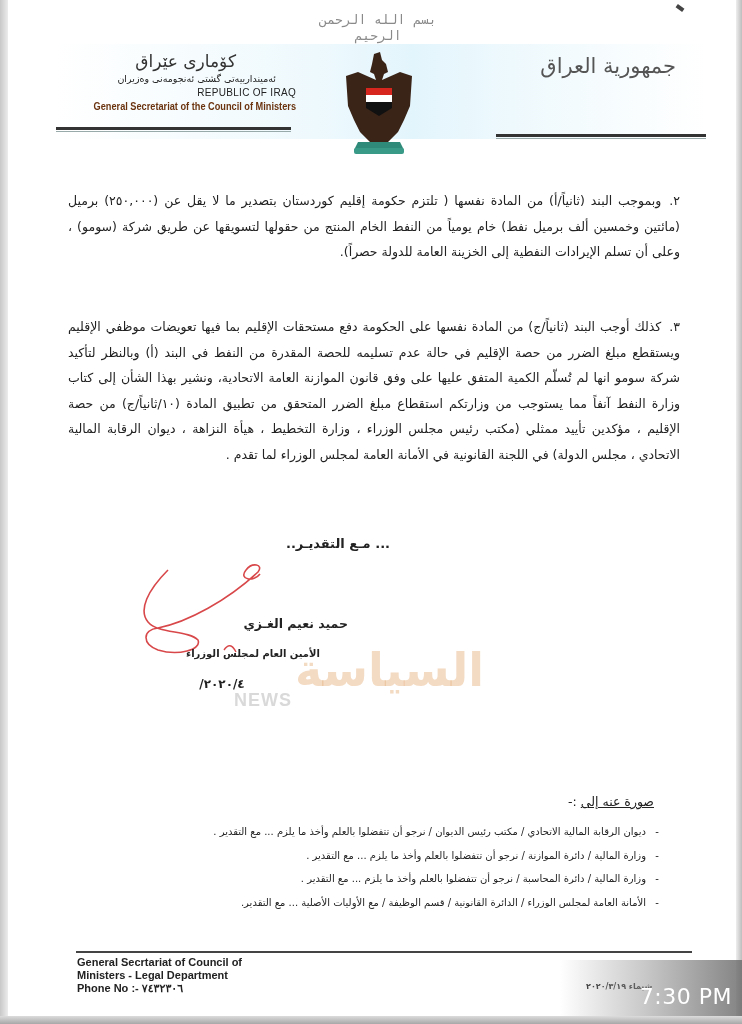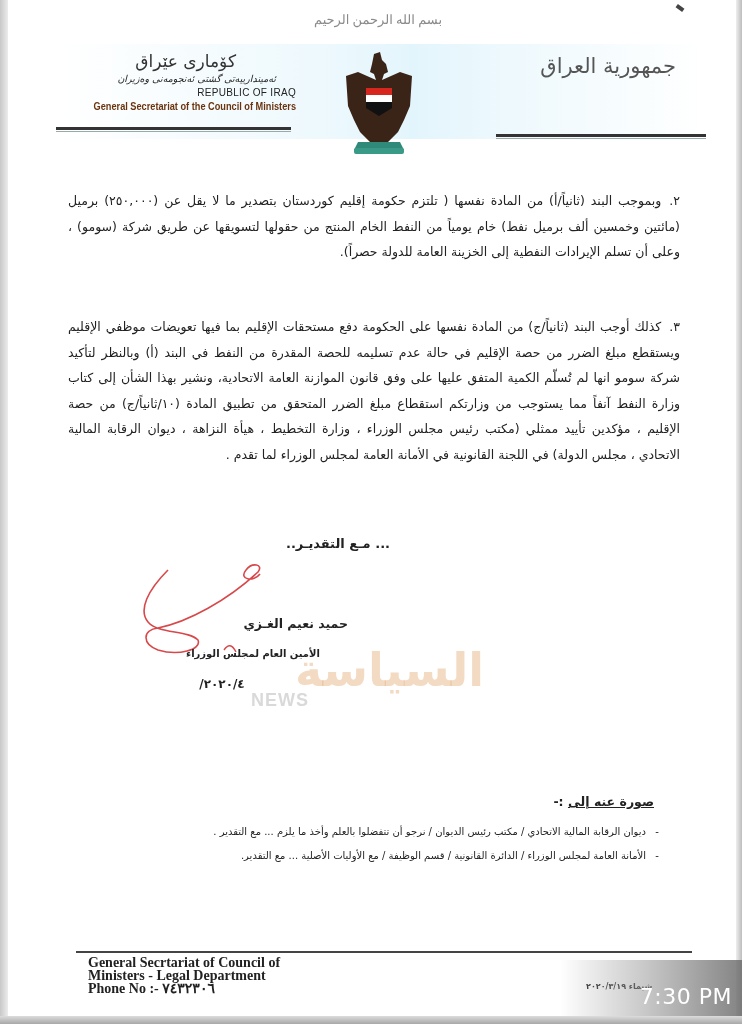--- a/index.html
+++ b/index.html
@@ -5,28 +5,28 @@
   html, body { margin: 0; padding: 0; }
   body {
     width: 742px; height: 1024px; overflow: hidden; position: relative;
     background: #ffffff;
     font-family: "DejaVu Sans", sans-serif;
     color: #1a1a1a;
   }
   .frame-left { position: absolute; left: 0; top: 0; width: 8px; height: 1024px; background: linear-gradient(to right, #c8c8c8, #ececec); }
   .frame-right { position: absolute; right: 0; top: 0; width: 6px; height: 1024px; background: linear-gradient(to left, #bdbdbd, #eeeeee); }
   .page { position: absolute; left: 8px; top: 0; width: 728px; height: 1024px; background: #ffffff; }
-  .basmala { position: absolute; left: 300px; top: 12px; width: 140px; text-align: center; font-family: Liberation Serif, serif; font-size: 13px; color: #8a8a8a; direction: rtl; letter-spacing: -0.5px; }
+  .basmala { position: absolute; left: 300px; top: 12px; width: 140px; text-align: center; font-family: Liberation Mono, monospace; font-size: 13px; color: #8a8a8a; direction: rtl; letter-spacing: -0.5px; }
   .corner-mark { position: absolute; right: 52px; top: 6px; width: 8px; height: 4px; background: #444; transform: rotate(35deg); }
 
   .header { position: absolute; left: 48px; top: 44px; width: 650px; height: 100px; }
   .header-glow { position: absolute; left: 0; top: 0; width: 650px; height: 95px; background: linear-gradient(to right, #ffffff 0%, #eef9fd 40%, #e3f5fc 55%, #eef9fd 70%, #ffffff 100%); }
   .en-block { position: absolute; left: 0; top: 6px; width: 240px; text-align: right; }
   .kurdish-title { font-family: "DejaVu Serif", serif; font-size: 17px; color: #333; direction: rtl; margin-right: 60px; line-height: 22px; }
-  .kurdish-sub { font-family: "DejaVu Sans", sans-serif; font-size: 9.5px; color: #222; direction: rtl; line-height: 14px; margin-right: 20px; font-style: italic; }
+  .kurdish-sub { font-family: "DejaVu Sans", sans-serif; font-size: 9.5px; color: #222; direction: rtl; line-height: 14px; margin-right: 20px; }
   .republic-en { font-family: "Liberation Sans", sans-serif; font-size: 10px; color: #222; text-align: right; margin-left: 40px; line-height: 14px; letter-spacing: 0.3px; }
   .secretariat-en { font-family: "Liberation Sans", sans-serif; font-weight: bold; font-size: 10px; color: #6b3410; text-align: right; line-height: 14px; transform: scaleX(0.92); transform-origin: right; }
   .ar-block { position: absolute; right: 10px; top: 8px; width: 200px; text-align: right; direction: rtl; }
   .ar-title-1 { font-family: "DejaVu Serif", serif; font-size: 21px; color: #555; line-height: 28px; margin-right: 20px; }
   .ar-title-2 { font-family: "DejaVu Serif", serif; font-size: 19px; color: #555; line-height: 28px; }
   .emblem { position: absolute; left: 288px; top: 6px; width: 70px; height: 108px; }
   .hdr-rule-l { position: absolute; left: 0; top: 83px; width: 235px; height: 3px; background: #333; }
   .hdr-rule-l2 { position: absolute; left: 0; top: 87px; width: 235px; height: 1px; background: #9aa; }
   .hdr-rule-r { position: absolute; right: 0; top: 90px; width: 210px; height: 3px; background: #333; }
   .hdr-rule-r2 { position: absolute; right: 0; top: 94px; width: 210px; height: 1px; background: #9aa; }
@@ -37,30 +37,30 @@
   .num { display: inline-block; margin-left: 8px; }
 
   .closing { position: absolute; left: 250px; top: 536px; width: 160px; text-align: center; direction: rtl; font-size: 13px; color: #222; font-weight: bold; }
   .sig-name { position: absolute; left: 190px; top: 616px; width: 150px; direction: rtl; font-size: 12.5px; font-weight: bold; color: #222; }
   .sig-title { position: absolute; left: 150px; top: 648px; width: 190px; text-align: center; direction: rtl; font-size: 10px; font-weight: bold; color: #222; }
   .sig-date { position: absolute; left: 164px; top: 677px; width: 100px; text-align: center; direction: rtl; font-size: 12px; font-weight: bold; color: #222; }
   .signature { position: absolute; left: 120px; top: 560px; width: 150px; height: 100px; }
 
   .watermark { position: absolute; left: 220px; top: 642px; width: 240px; height: 80px; pointer-events: none; }
   .wm-ar { position: absolute; left: 16px; top: 0; width: 240px; text-align: right; font-family: "DejaVu Sans", sans-serif; font-weight: bold; font-size: 46px; color: rgba(222, 150, 80, 0.35); direction: rtl; line-height: 56px; }
-  .wm-en { position: absolute; left: 23px; top: 48px; font-family: "Liberation Sans", sans-serif; font-weight: bold; font-size: 18px; color: rgba(170,170,170,0.45); letter-spacing: 1px; }
+  .wm-en { position: absolute; left: 6px; top: 48px; font-family: "Liberation Sans", sans-serif; font-weight: bold; font-size: 18px; color: rgba(170,170,170,0.45); letter-spacing: 1px; }
 
-  .cc-heading { position: absolute; right: 82px; top: 794px; direction: rtl; font-size: 12.5px; font-weight: bold; color: #222; }
+  .cc-heading { position: absolute; right: 82px; top: 794px; direction: rtl; font-size: 12.5px; font-weight: normal; color: #222; }
   .cc-heading .u { text-decoration: underline; }
   .cc-list { position: absolute; left: 100px; top: 820px; width: 560px; direction: rtl; font-size: 10px; color: #222; list-style: none; margin: 0; padding: 0; }
   .cc-list li { line-height: 23.5px; text-align: right; }
   .cc-list .dash { display: inline-block; width: 22px; text-align: center; }
 
   .footer-rule { position: absolute; left: 68px; top: 951px; width: 616px; height: 1.5px; background: #444; }
-  .footer-en { position: absolute; left: 80px; top: 956px; font-family: Liberation Serif, serif; font-weight: bold; font-size: 14px; line-height: 13px; color: #222; }
+  .footer-en { position: absolute; left: 69px; top: 956px; font-family: Liberation Sans, sans-serif; font-weight: bold; font-size: 11px; line-height: 13px; color: #222; }
   .footer-date { position: absolute; left: 578px; top: 982px; direction: rtl; font-size: 8px; font-weight: bold; color: #333; }
   .bottom-shade { position: absolute; left: 0; top: 1016px; width: 742px; height: 8px; background: linear-gradient(to bottom, #dcdcdc, #a8a8a8); }
   .time-overlay { position: absolute; left: 560px; top: 960px; width: 182px; height: 60px; background: linear-gradient(to right, rgba(255,255,255,0) 0%, rgba(150,150,150,0.5) 45%, rgba(110,110,110,0.85) 100%); }
   .time-text { position: absolute; right: 10px; top: 984px; font-family: "DejaVu Sans", sans-serif; font-size: 22px; color: #ffffff; letter-spacing: 0.5px; }
 </style>
 </head>
 <body>
 
 <div class="frame-left"></div>
 <div class="frame-right"></div>
@@ -121,20 +121,22 @@
   <div class="sig-name">حميد نعيم الغـزي</div>
   <div class="sig-title">الأمين العام لمجلس الوزراء</div>
   <div class="sig-date">٢٠٢٠/٤/</div>
 
   <div class="cc-heading">
     <span class="u">صورة عنه إلى</span><span> :-</span>
   </div>
 
   <ul class="cc-list">
     <li><span class="dash">-</span><span>ديوان الرقابة المالية الاتحادي / مكتب رئيس الديوان / نرجو أن تتفضلوا بالعلم وأخذ ما يلزم ... مع التقدير .</span></li>
+    <li><span class="dash">-</span><span>وزارة المالية / دائرة الموازنة / نرجو أن تتفضلوا بالعلم وأخذ ما يلزم ... مع التقدير .</span></li>
+    <li><span class="dash">-</span><span>وزارة المالية / دائرة المحاسبة / نرجو أن تتفضلوا بالعلم وأخذ ما يلزم ... مع التقدير .</span></li>
     <li><span class="dash">-</span><span>الأمانة العامة لمجلس الوزراء / الدائرة القانونية / قسم الوظيفة / مع الأوليات الأصلية ... مع التقدير.</span></li>
   </ul>
 
   <div class="footer-rule"></div>
   <div class="footer-en">
     <div>General Secrtariat of Council of</div>
     <div>Ministers -  Legal Department</div>
     <div>Phone  No :-  ٧٤٣٢٣٠٦</div>
   </div>
   <div class="footer-date">شيماء ٢٠٢٠/٣/١٩</div>

